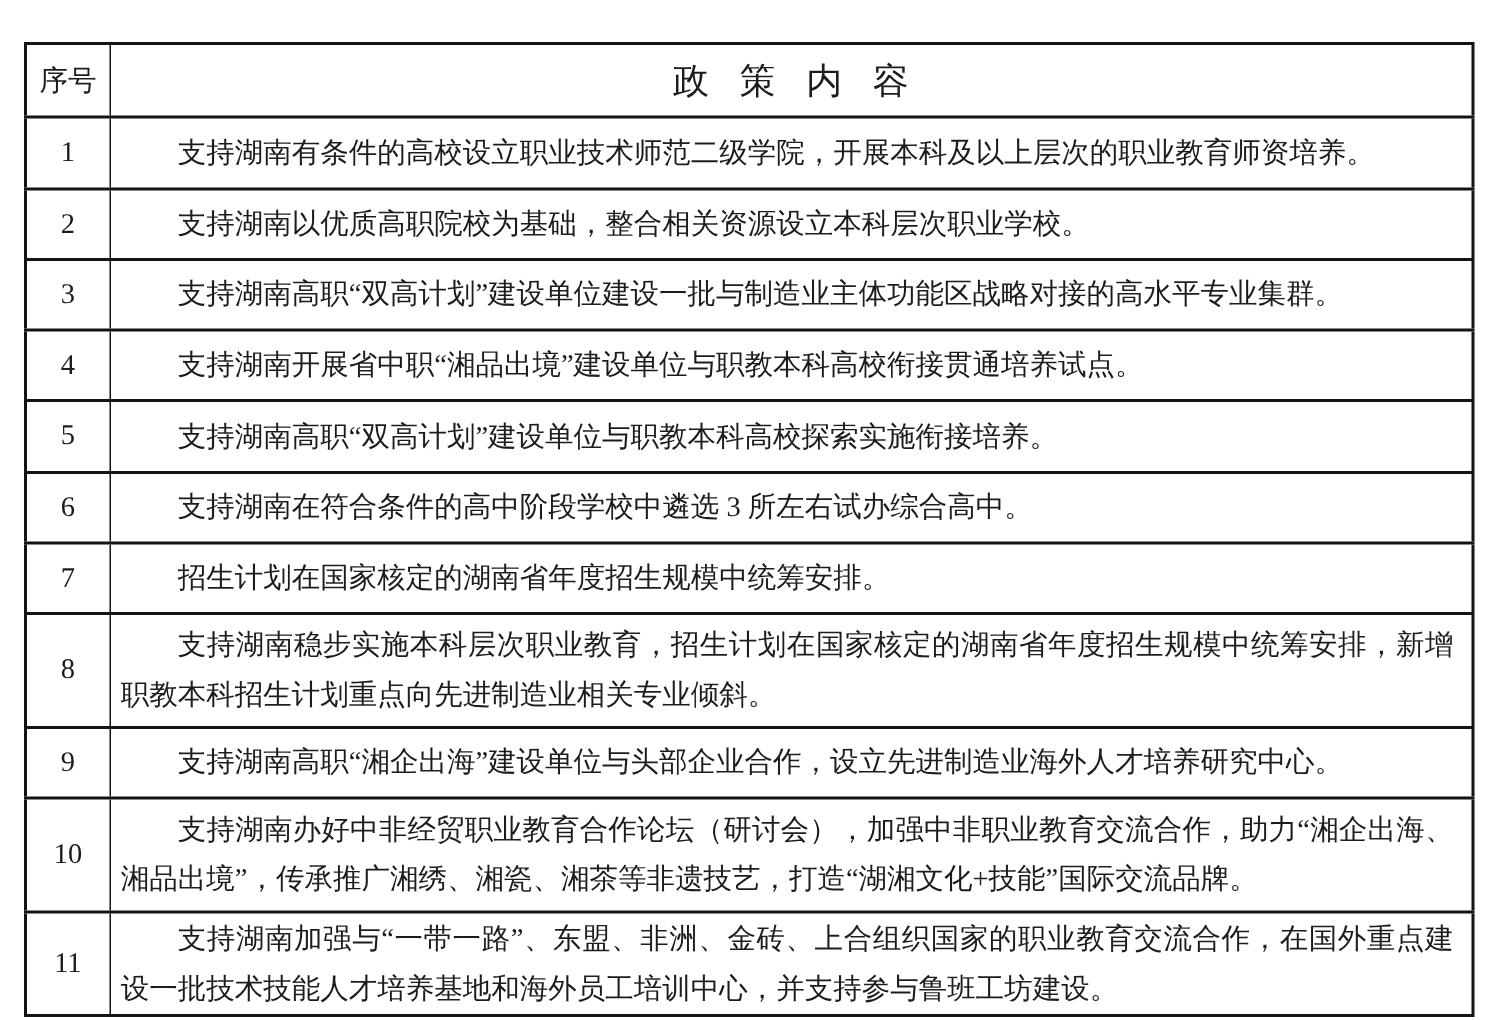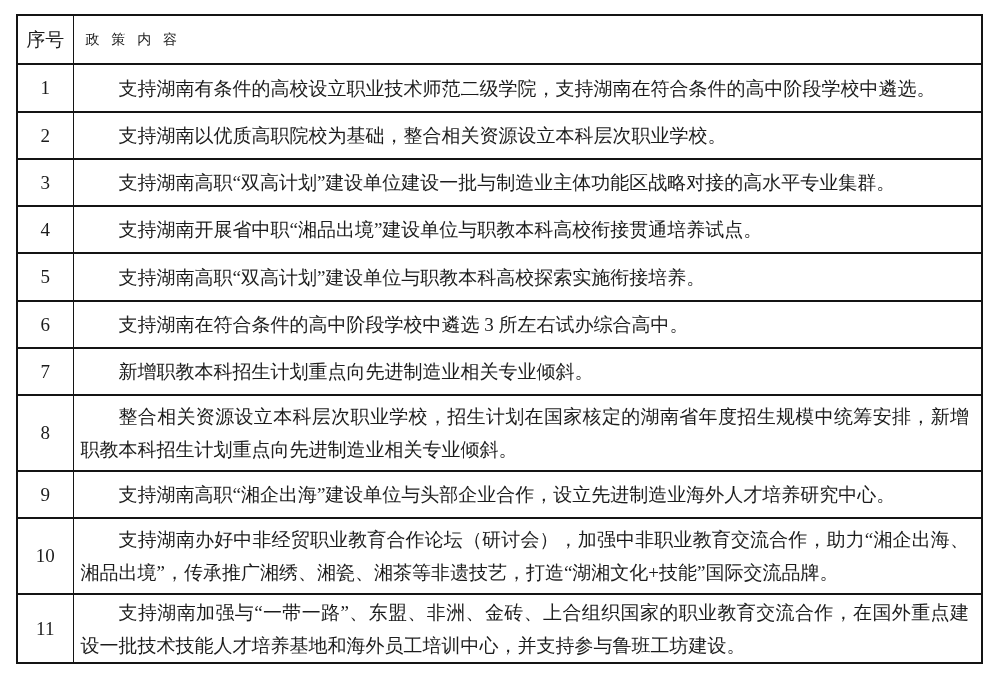--- a/index.html
+++ b/index.html
@@ -15,42 +15,42 @@
   .page {
     position: relative;
     width: 1000px;
     height: 680px;
     background: #ffffff;
     overflow: hidden;
   }
   table.policy-table {
     position: absolute;
     left: 16px;
-    top: 14px;
+    top: 28px;
     width: 967px;
     border-collapse: collapse;
     table-layout: fixed;
     border: 2px solid #141414;
   }
   col.col-index { width: 56px; }
   th, td {
     border-top: 2px solid #141414;
     border-bottom: 2px solid #141414;
     padding: 0;
     vertical-align: middle;
     font-weight: normal;
   }
   .index-cell {
     border-right: 1px solid #141414;
     text-align: center;
     font-size: 19px;
   }
   .content-header {
-    text-align: left;
-    font-size: 14px;
+    text-align: center;
+    font-size: 24px;
     letter-spacing: 0.85em;
     text-indent: 0.85em;
   }
   thead tr { height: 49px; }
   tbody tr { height: 47px; }
   tbody tr:nth-child(1)  { height: 48px; }
   tbody tr:nth-child(5)  { height: 48px; }
   tbody tr:nth-child(8)  { height: 76px; }
   tbody tr:nth-child(10) { height: 76px; padding-left: 24px; }
   tbody tr:nth-child(11) { height: 69px; }
@@ -77,21 +77,21 @@
     <thead>
       <tr>
         <th class="index-cell">序号</th>
         <th class="content-header">政策内容</th>
       </tr>
     </thead>
     <tbody>
       <tr>
         <td class="index-cell">1</td>
         <td class="text-cell">
-            <p>支持湖南有条件的高校设立职业技术师范二级学院，支持湖南在符合条件的高中阶段学校中遴选。</p>
+            <p>支持湖南有条件的高校设立职业技术师范二级学院，开展本科及以上层次的职业教育师资培养。</p>
           </td>
       </tr>
       <tr>
         <td class="index-cell">2</td>
         <td class="text-cell">
             <p>支持湖南以优质高职院校为基础，整合相关资源设立本科层次职业学校。</p>
           </td>
       </tr>
       <tr>
         <td class="index-cell">3</td>
@@ -113,27 +113,27 @@
       </tr>
       <tr>
         <td class="index-cell">6</td>
         <td class="text-cell">
             <p>支持湖南在符合条件的高中阶段学校中遴选 3 所左右试办综合高中。</p>
           </td>
       </tr>
       <tr>
         <td class="index-cell">7</td>
         <td class="text-cell">
-            <p>新增职教本科招生计划重点向先进制造业相关专业倾斜。</p>
+            <p>招生计划在国家核定的湖南省年度招生规模中统筹安排。</p>
           </td>
       </tr>
       <tr>
         <td class="index-cell">8</td>
         <td class="text-cell">
-            <p>整合相关资源设立本科层次职业学校，招生计划在国家核定的湖南省年度招生规模中统筹安排，新增职教本科招生计划重点向先进制造业相关专业倾斜。</p>
+            <p>支持湖南稳步实施本科层次职业教育，招生计划在国家核定的湖南省年度招生规模中统筹安排，新增职教本科招生计划重点向先进制造业相关专业倾斜。</p>
           </td>
       </tr>
       <tr>
         <td class="index-cell">9</td>
         <td class="text-cell">
             <p>支持湖南高职“湘企出海”建设单位与头部企业合作，设立先进制造业海外人才培养研究中心。</p>
           </td>
       </tr>
       <tr>
         <td class="index-cell">10</td>

